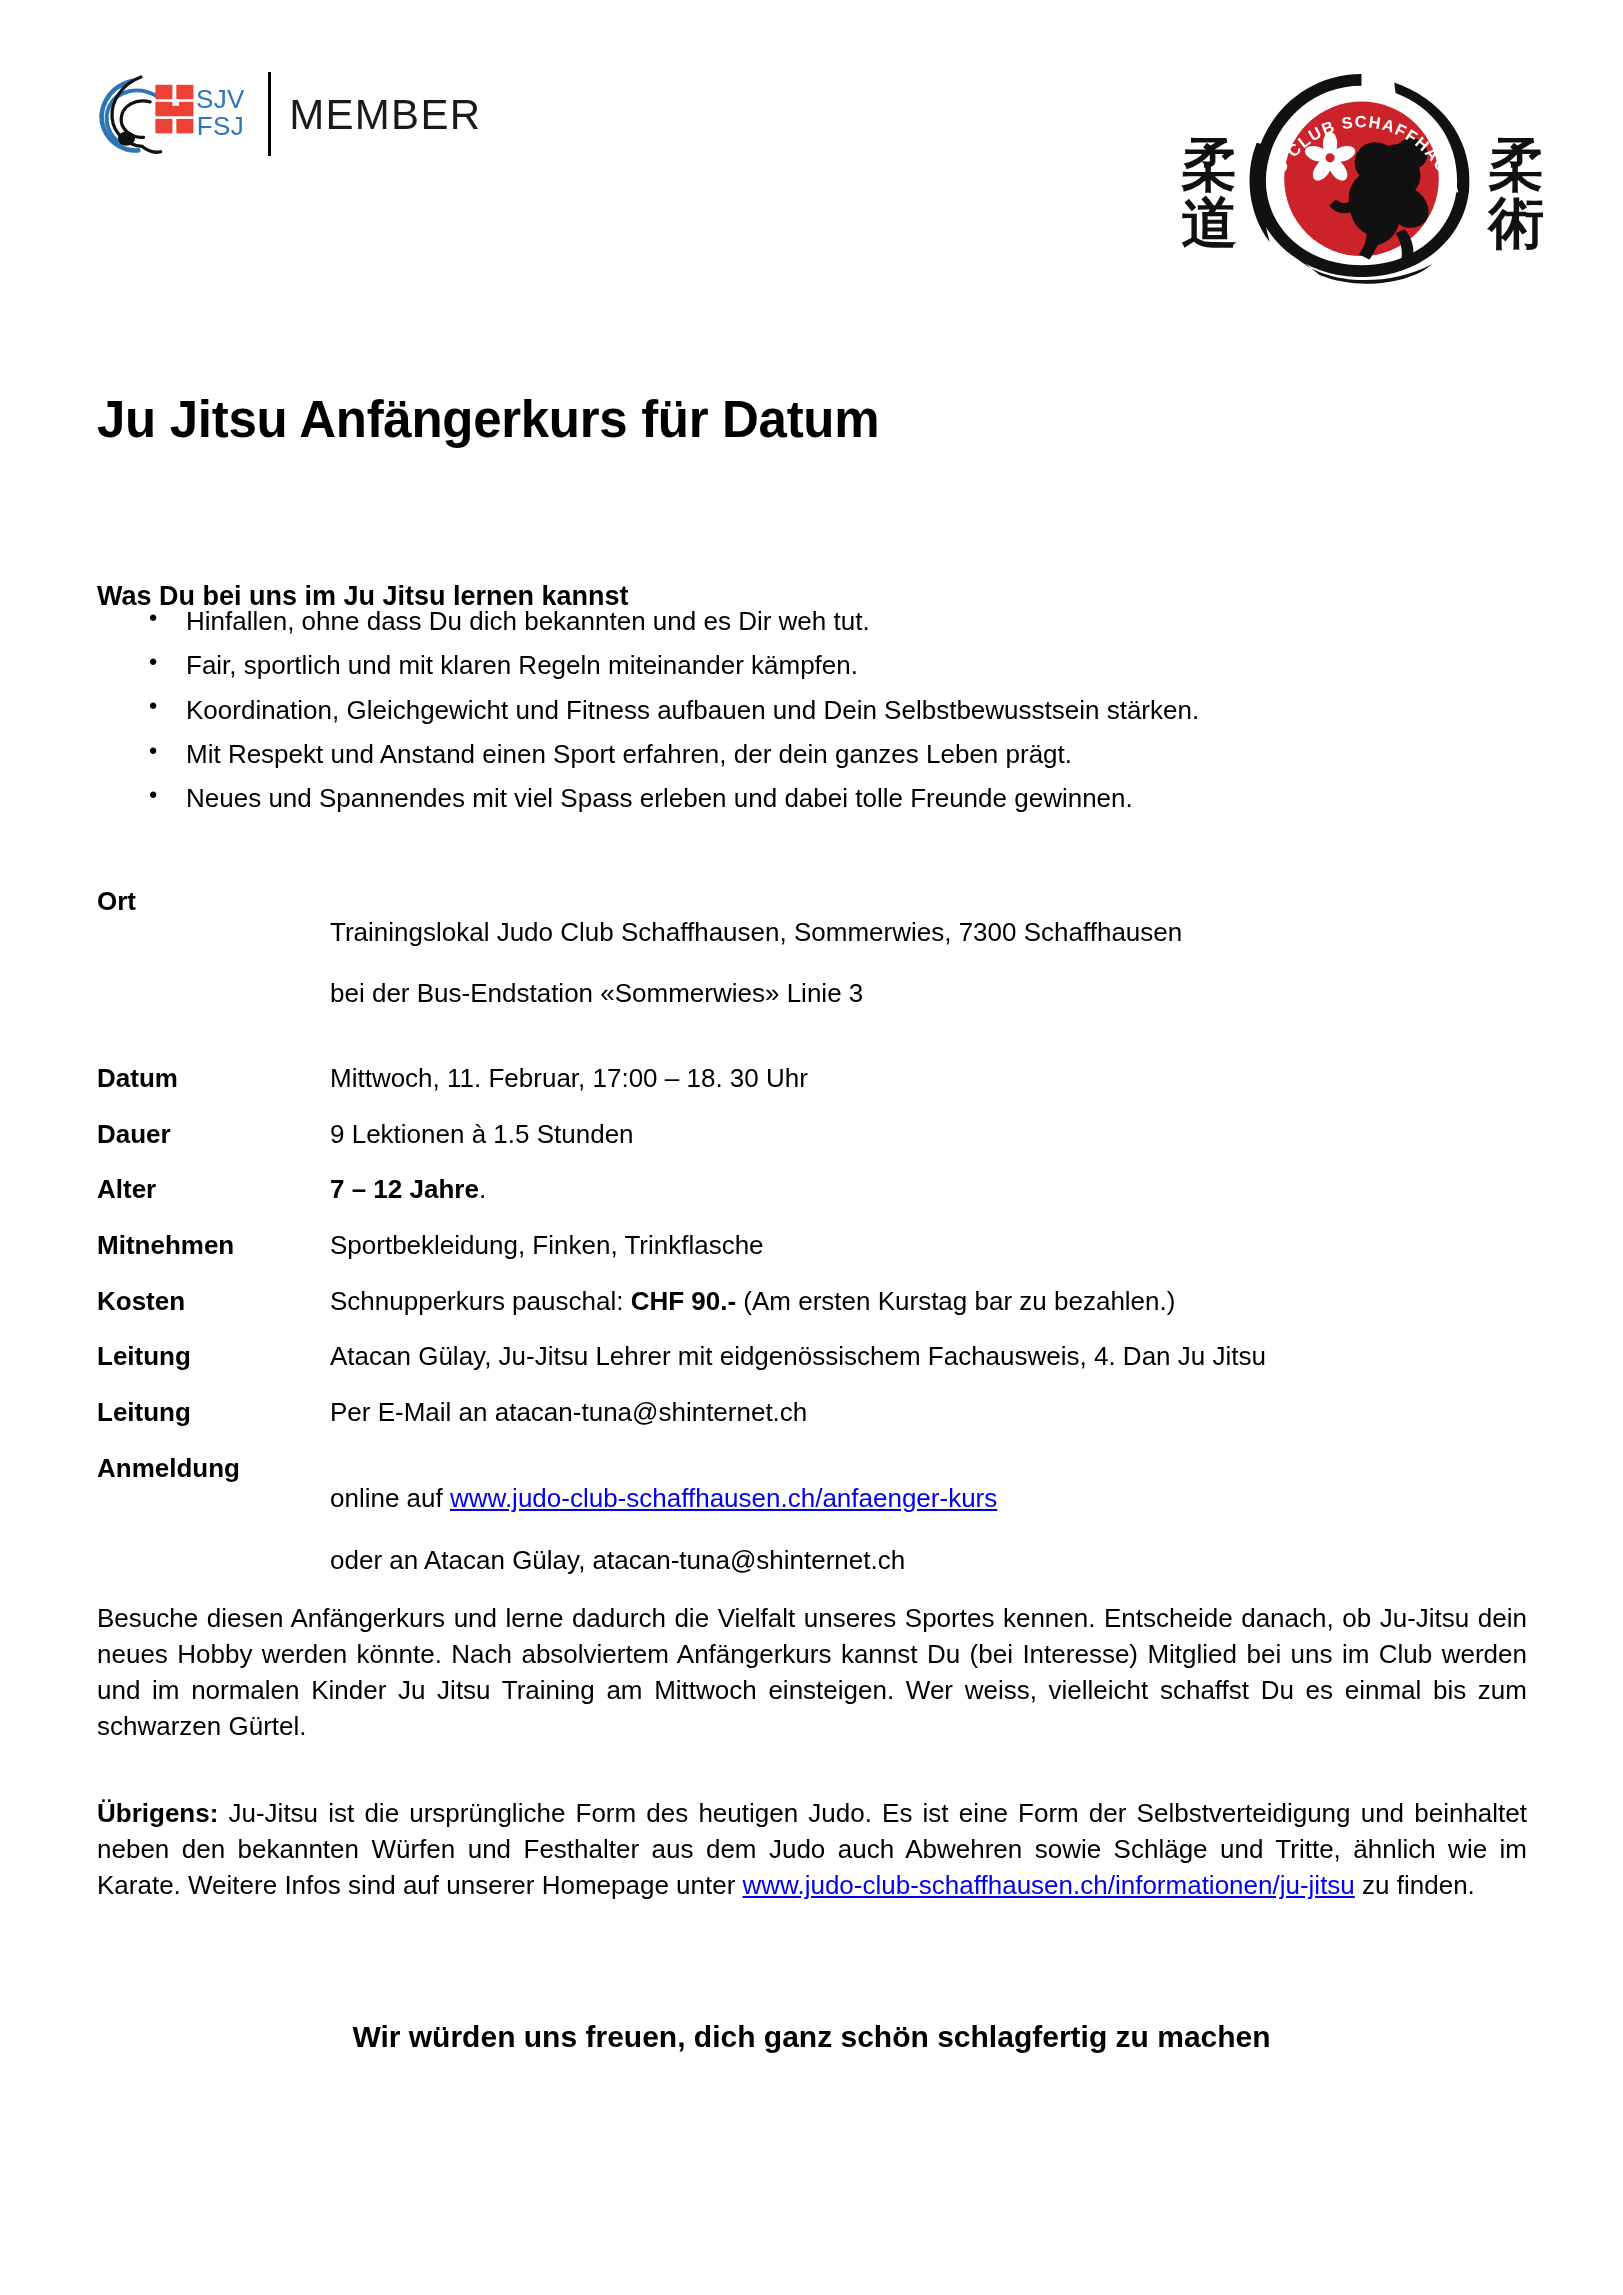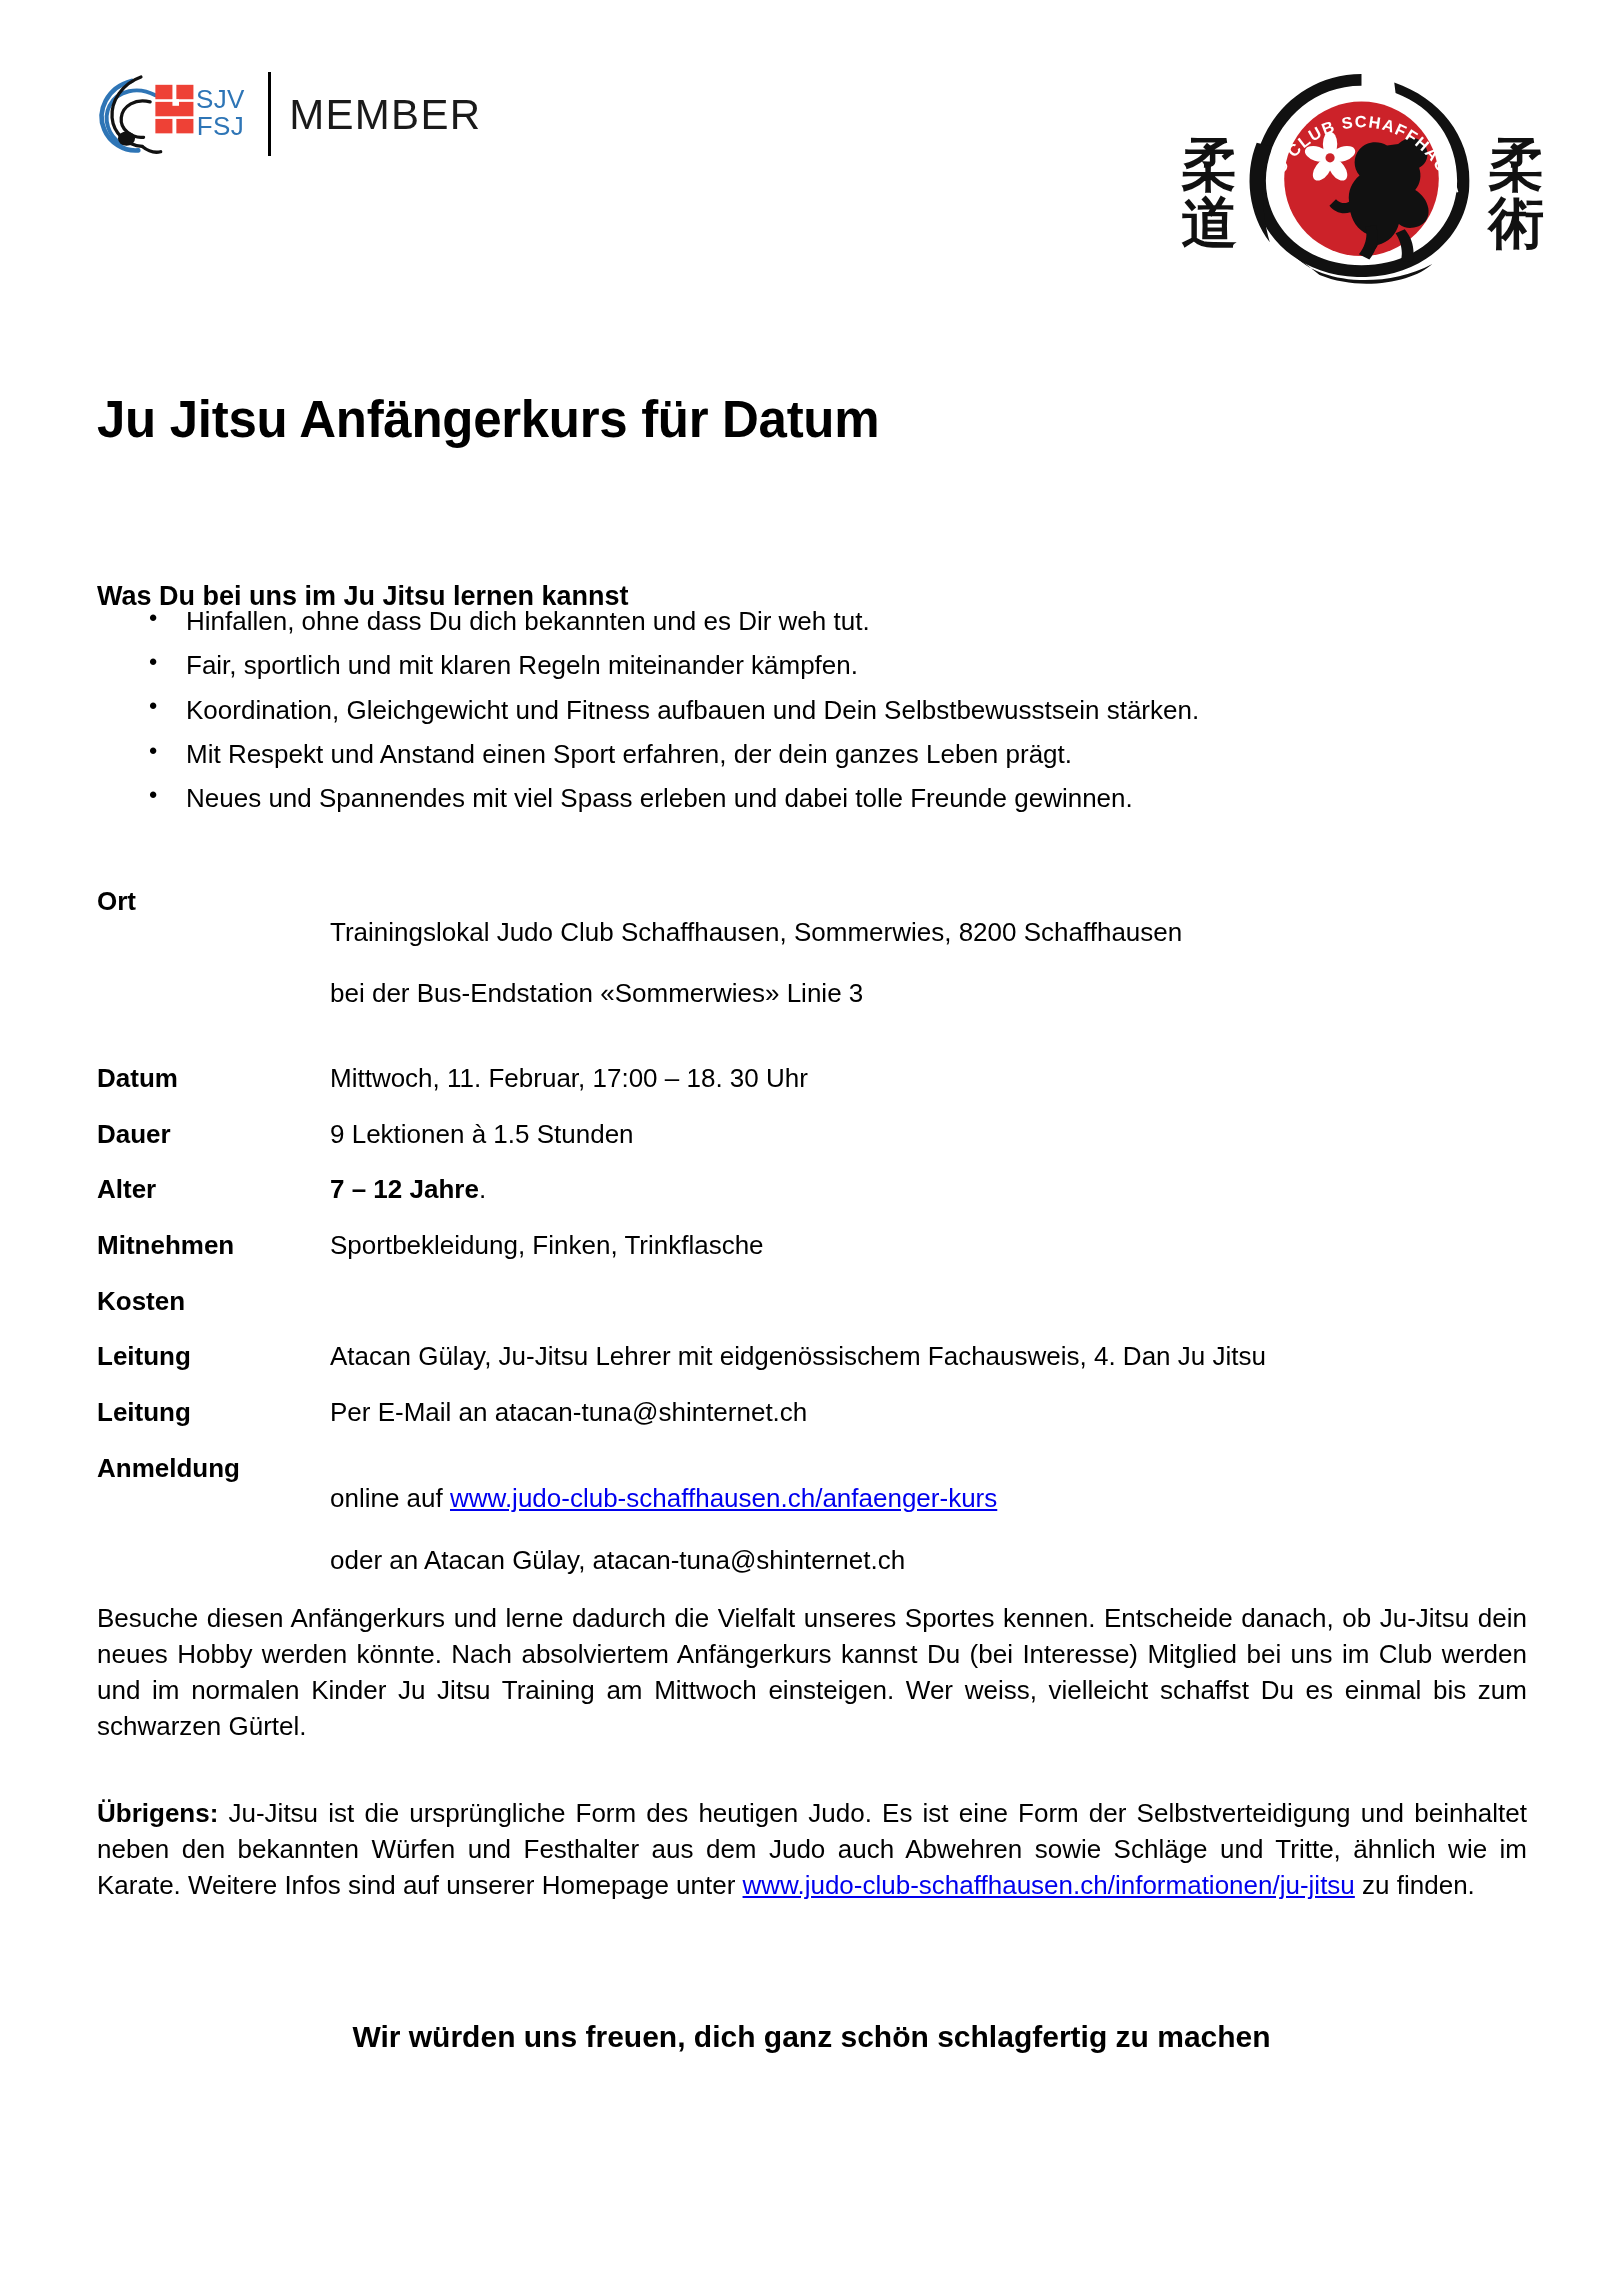--- a/index.html
+++ b/index.html
@@ -300,21 +300,21 @@
     <li>Koordination, Gleichgewicht und Fitness aufbauen und Dein Selbstbewusstsein stärken.</li>
     <li>Mit Respekt und Anstand einen Sport erfahren, der dein ganzes Leben prägt.</li>
     <li>Neues und Spannendes mit viel Spass erleben und dabei tolle Freunde gewinnen.</li>
   </ul>
 
   <div class="details">
 
     <div class="row" style="margin-bottom:23.6px;">
       <div class="label">Ort</div>
       <div class="value">
-        <div>Trainingslokal Judo Club Schaffhausen, Sommerwies, 8200 Schaffhausen</div>
+        <div>Trainingslokal Judo Club Schaffhausen, Sommerwies, 7300 Schaffhausen</div>
         <div>bei der Bus-Endstation «Sommerwies» Linie 3</div>
       </div>
     </div>
 
     <div class="row">
       <div class="label">Datum</div>
       <div class="value b">Mittwoch, 11. Februar, 17:00 – 18. 30 Uhr</div>
     </div>
 
     <div class="row">
@@ -327,20 +327,21 @@
       <div class="value"><span class="b">7 – 12 Jahre</span><span>.</span></div>
     </div>
 
     <div class="row">
       <div class="label">Mitnehmen</div>
       <div class="value">Sportbekleidung, Finken, Trinkflasche</div>
     </div>
 
     <div class="row">
       <div class="label">Kosten</div>
+      <div class="value"><span>Schnupperkurs pauschal: </span><span class="b">CHF 90.-</span><span> (Am ersten Kurstag bar zu bezahlen.)</span></div>
     </div>
 
     <div class="row">
       <div class="label">Leitung</div>
       <div class="value">Atacan Gülay, Ju-Jitsu Lehrer mit eidgenössischem Fachausweis, 4. Dan Ju Jitsu</div>
     </div>
 
     <div class="row">
       <div class="label">Leitung</div>
       <div class="value">Per E-Mail an atacan-tuna@shinternet.ch</div>

